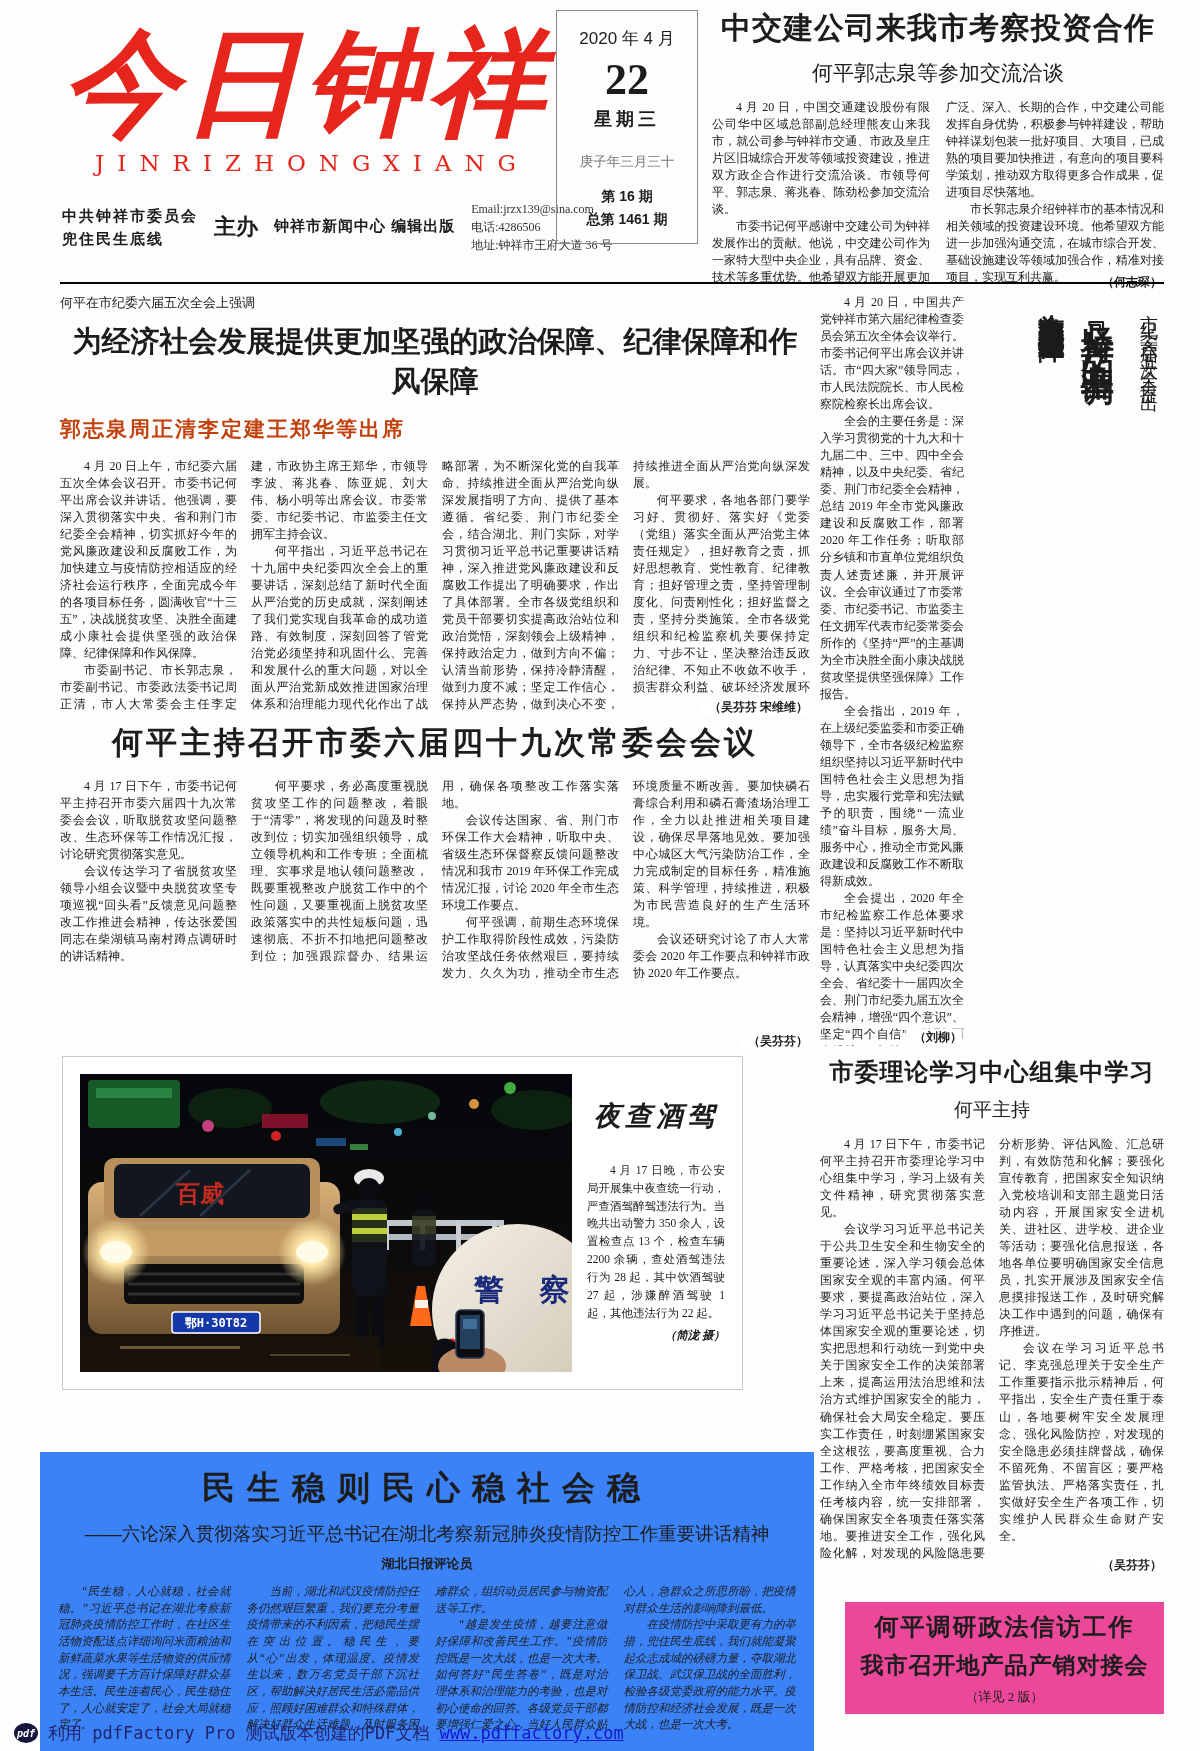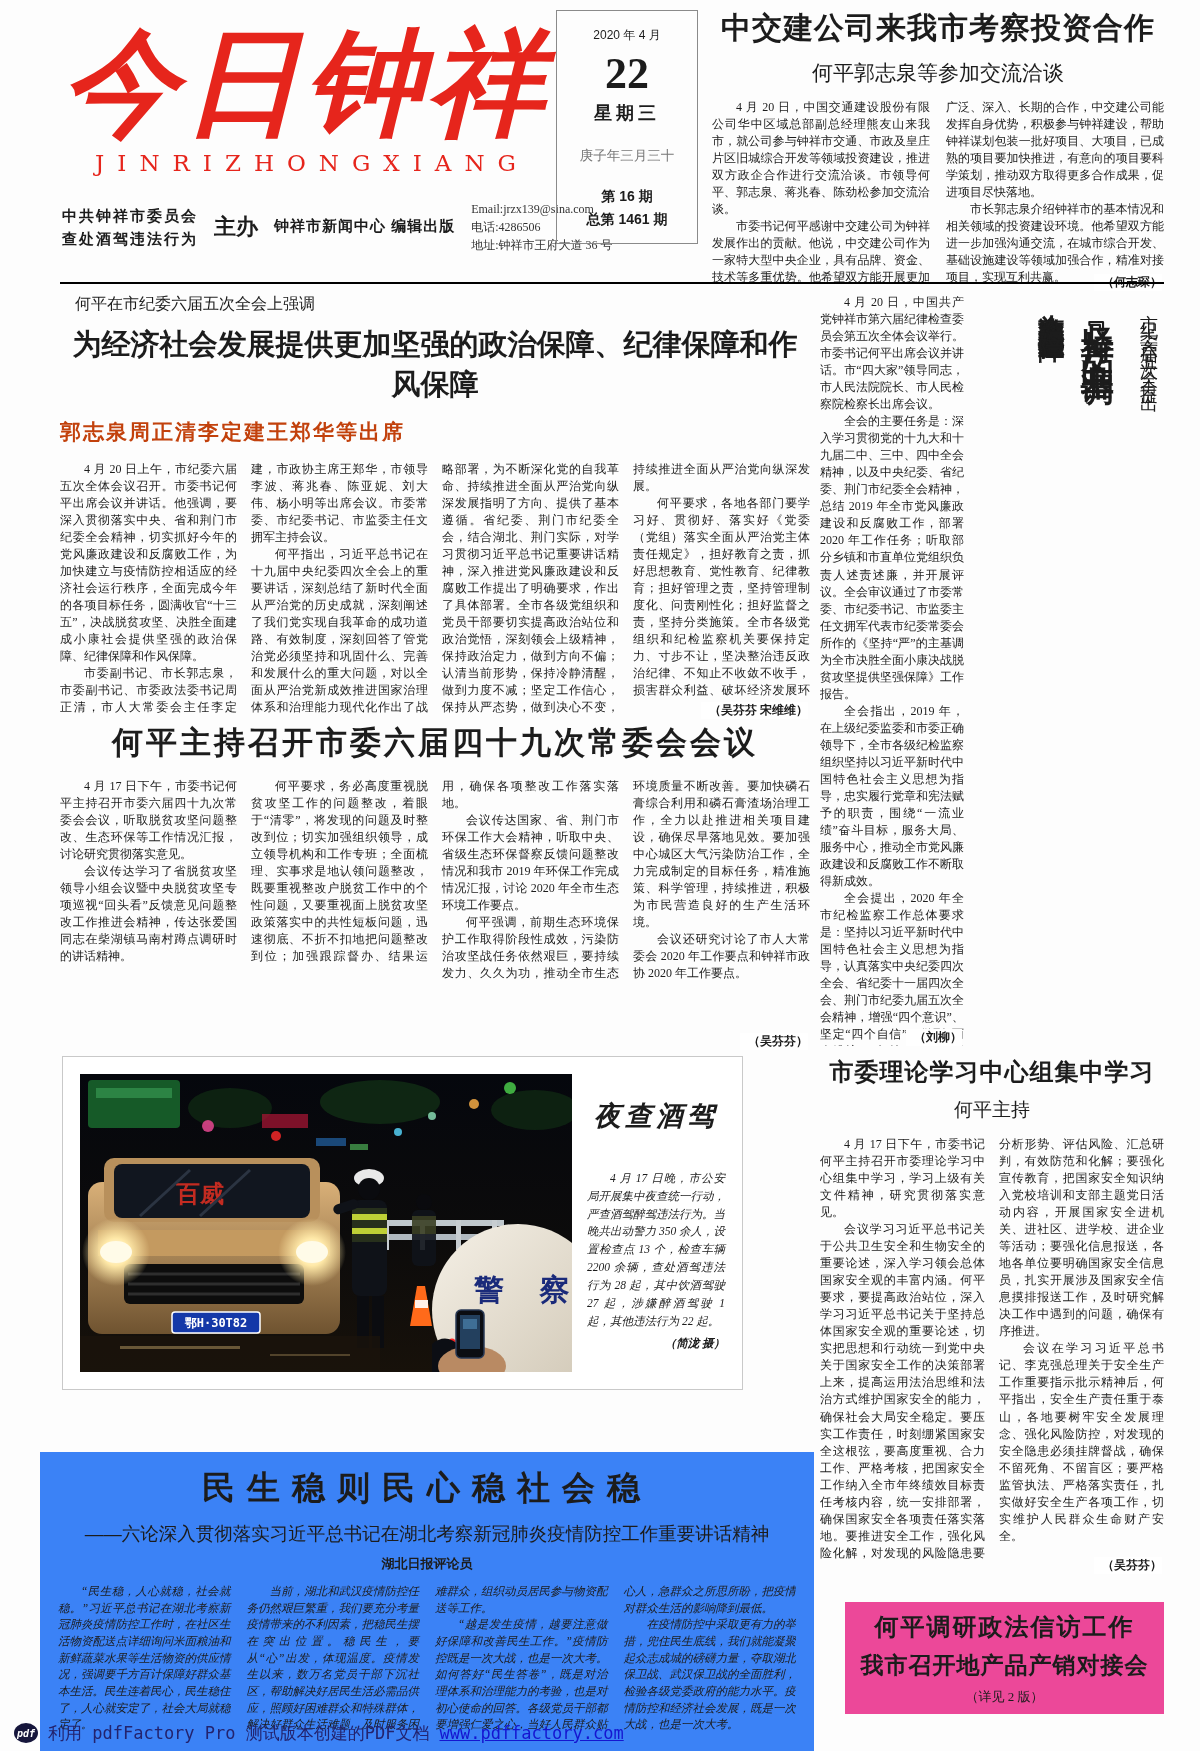--- a/index.html
+++ b/index.html
@@ -14,21 +14,21 @@
           font-family:"DejaVu Serif", serif;}
   .pubrow{display:flex;align-items:center;gap:16px;margin-top:24px;font-family:"Liberation Sans",sans-serif;}
   .pubrow .org{font-size:15px;font-weight:700;line-height:1.55;letter-spacing:2px;}
   .pubrow .host{font-size:22px;font-weight:700;}
   .pubrow .editor{font-size:15px;font-weight:700;letter-spacing:1px;}
   .pubrow .contact{font-size:12px;color:#333;line-height:1.5;font-family:"Liberation Serif",serif;}
   
   #datebox{left:556px;top:10px;width:142px;height:234px;border:1px solid #8a8a8a;
            display:flex;flex-direction:column;align-items:center;box-sizing:border-box;
            padding:16px 4px 14px 4px;font-family:"Liberation Sans",sans-serif;}
-  #datebox .ym{font-size:12px;}
+  #datebox .ym{font-size:17px;}
   #datebox .day{font-size:44px;font-weight:700;margin:4px 0 2px 0;font-family:"Liberation Serif",serif;}
   #datebox .wd{font-size:18px;font-weight:700;letter-spacing:4px;}
   #datebox .lunar{font-size:13.5px;color:#777;margin-top:22px;}
   #datebox .iss{font-size:14px;font-weight:700;margin-top:auto;}
   #datebox .iss2{font-size:14px;font-weight:700;margin-top:5px;}
   
   .bodytext{font-size:12px;line-height:1.42;text-align:justify;overflow:hidden;position:relative;}
   .bodytext p{margin:0;text-indent:2em;}
   .byline{position:absolute;right:2px;bottom:0;font-weight:700;font-size:12px;background:inherit;
           background:#fff;padding-left:8px;}
@@ -37,21 +37,21 @@
   #topright{left:712px;top:8px;width:452px;height:268px;}
   #topright h1{margin:0;font-family:"Liberation Sans",sans-serif;font-size:30px;font-weight:800;
                letter-spacing:1px;text-align:center;}
   #topright h2{margin:10px 0 0 0;font-family:"Liberation Sans",sans-serif;font-size:21px;font-weight:400;
                text-align:center;}
   #topright .bodytext{margin-top:12px;height:192px;column-count:2;column-gap:16px;}
   
   #mainrule{left:60px;top:282px;width:1104px;height:2px;background:#000;}
   
   #lead{left:60px;top:294px;width:750px;}
-  #lead .kicker{font-family:Liberation Serif, serif;font-size:16px;margin-left:15px;}
+  #lead .kicker{font-family:Liberation Serif, serif;font-size:13px;}
   #lead .h1a{font-family:"Liberation Sans",sans-serif;font-weight:900;font-size:39px;
              text-align:center;margin-top:10px;letter-spacing:2px;}
   #lead .h1b{font-family:"Liberation Sans",sans-serif;font-weight:900;font-size:29px;
              text-align:center;margin-top:10px;}
   #lead .sub{font-size:21px;text-align:left;margin-top:13px;color:#c2410c;letter-spacing:2px;font-weight:bold;}
   #lead .bodytext{margin-top:15px;height:258px;column-count:4;column-gap:14px;}
   
   #standing{left:60px;top:722px;width:750px;}
   #standing h1{margin:0;font-size:31px;letter-spacing:3px;}
   #standing .bodytext{margin-top:14px;height:272px;column-count:4;column-gap:14px;}
@@ -63,22 +63,22 @@
   #discipline .vh1{font-size:33px;font-weight:900;letter-spacing:6px;line-height:1.2;margin-left:10px;padding-top:4px;}
   #discipline .vh2{font-size:26px;font-weight:900;letter-spacing:1px;line-height:1.25;}
   #discipline .bodytext p{margin-bottom:0;}
   
   #photobox{left:62px;top:1056px;width:681px;height:334px;border:1px solid #c9c9c9;background:#fff;
             box-sizing:border-box;padding:17px;display:flex;gap:15px;}
   #photobox svg{flex:0 0 492px;height:298px;display:block;}
   #photocap{flex:1;display:flex;flex-direction:column;}
   #photocap .ptitle{font-size:27px;font-weight:700;font-style:italic;text-align:center;
                     letter-spacing:4px;margin-top:24px;font-family:"DejaVu Serif",serif;}
-  #photocap .ptext{margin-top:36px;font-size:11.5px;line-height:1.55;text-align:justify;
-                   font-style:italic;text-indent:2em;}
+  #photocap .ptext{margin-top:28px;font-size:11.5px;line-height:1.55;text-align:justify;
+                   text-indent:2em;}
   #photocap .pby{margin-top:6px;font-size:11.5px;font-style:italic;text-align:right;font-weight:700;}
   
   #theory{left:820px;top:1056px;width:344px;height:540px;}
   #theory h1{margin:0;font-size:24px;letter-spacing:1px;}
   #theory .sub{font-size:19px;text-align:center;margin-top:9px;}
   #theory .bodytext{margin-top:13px;height:438px;column-count:2;column-gap:14px;}
   
   #commentary{left:40px;top:1452px;width:774px;height:370px;background:#3b82f6;
               box-sizing:border-box;padding:14px 18px;}
   #commentary h1{margin:0;font-size:33px;letter-spacing:12px;}
@@ -103,21 +103,21 @@
 </style>
 </head>
 <body>
 
 <div class="abs" style="left:62px;top:22px;width:560px;">
   <div id="brand">今日钟祥</div>
   <div id="pinyin">JINRIZHONGXIANG</div>
   <div class="pubrow">
     <div class="org">
       <div>中共钟祥市委员会</div>
-      <div>查处酒驾违法行为</div>
+      <div>兜住民生底线</div>
     </div>
     <div class="host">主办</div>
     <div class="editor">钟祥市新闻中心  编辑出版</div>
     <div class="contact">
       <div>Email:jrzx139@sina.com</div>
       <div>电话:4286506</div>
       <div>地址:钟祥市王府大道 36 号</div>
     </div>
   </div>
 </div>

